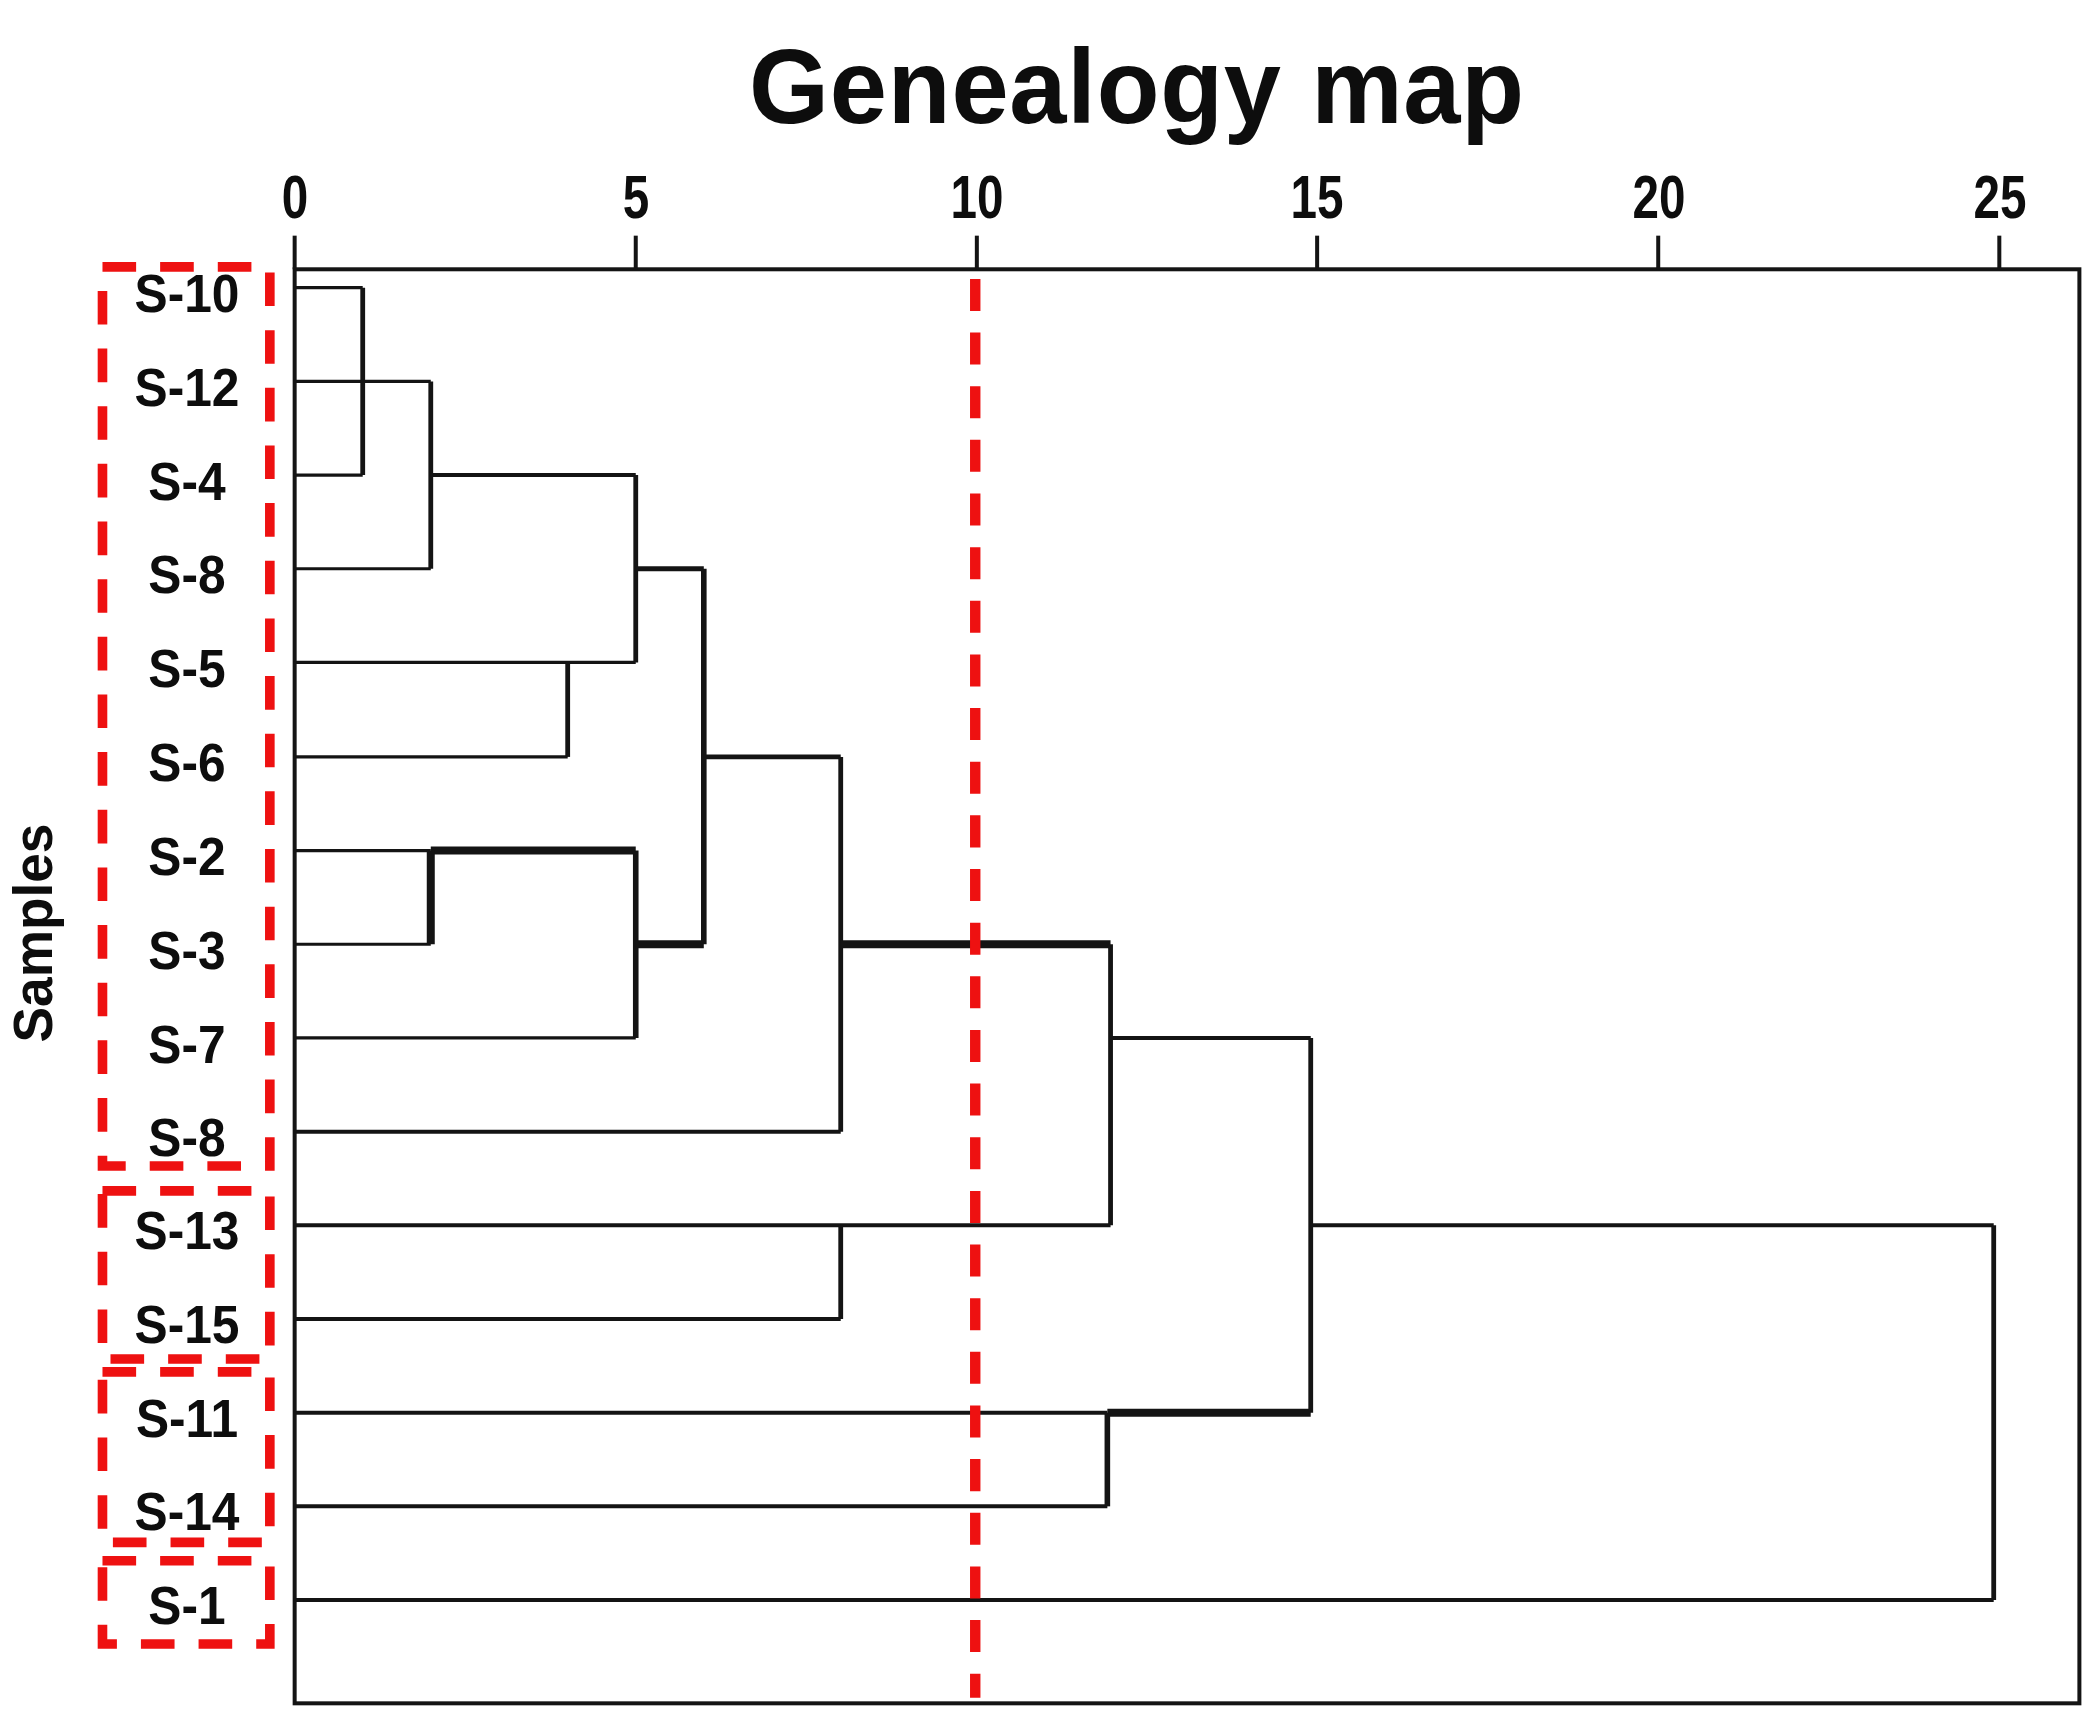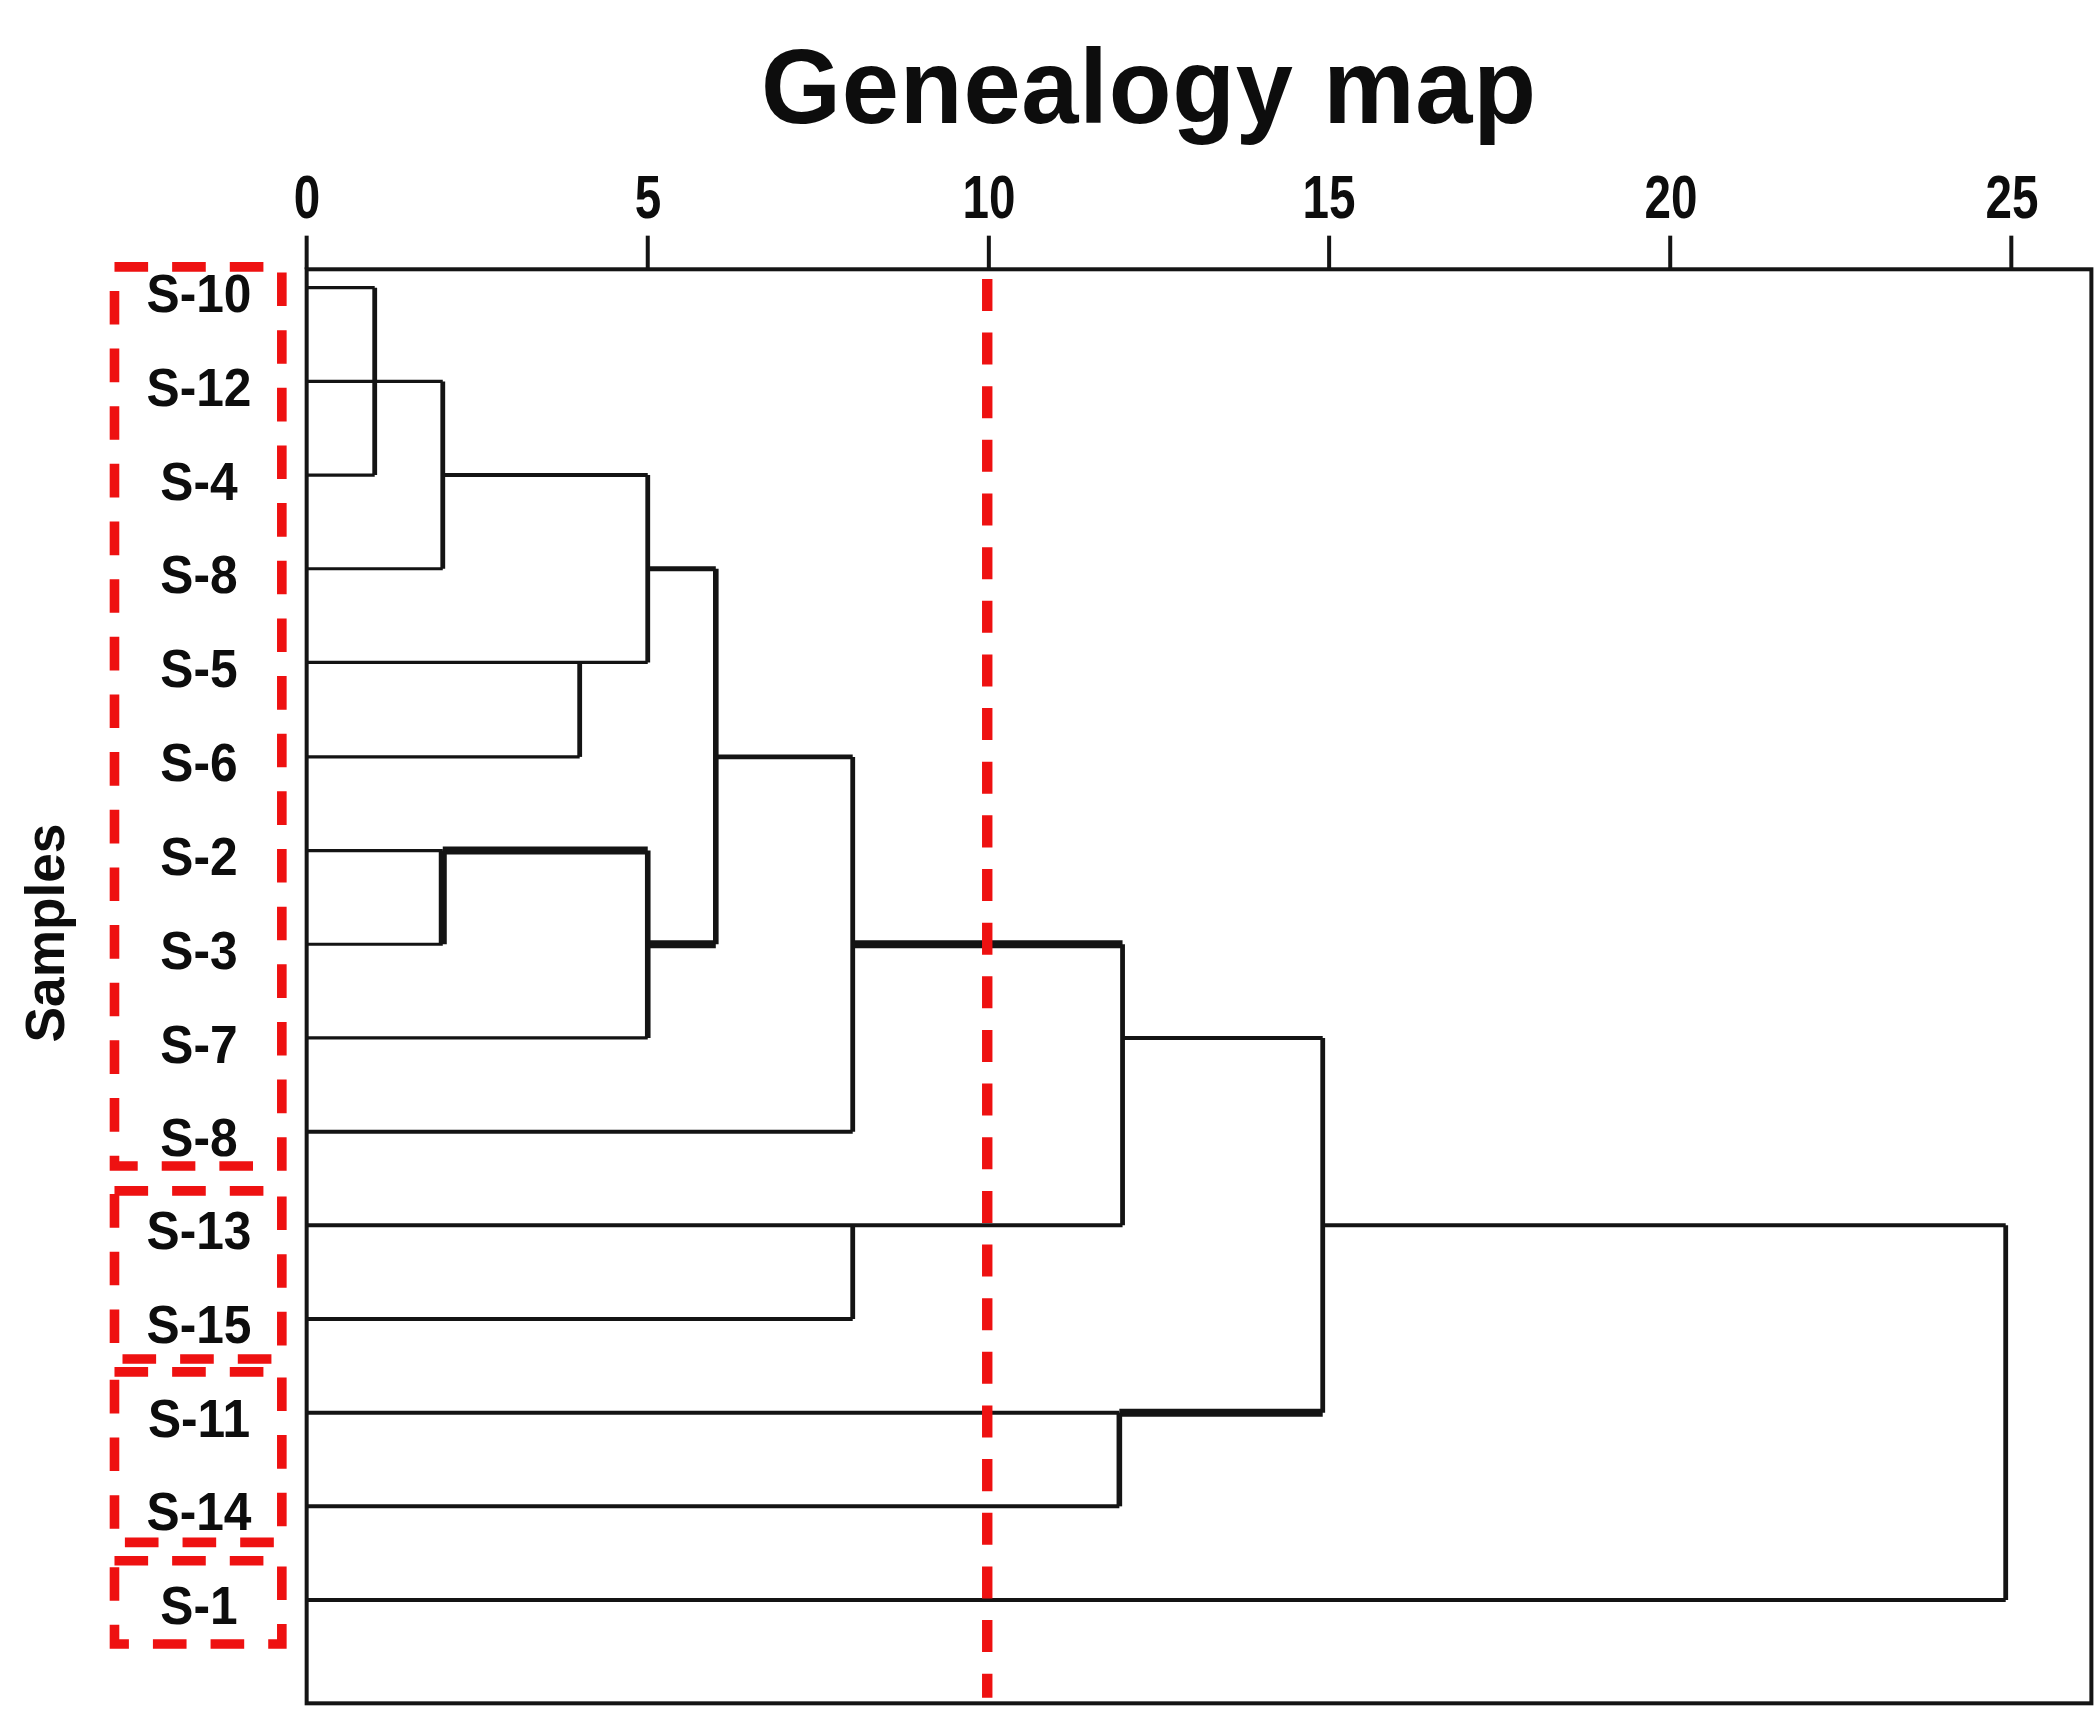--- a/index.html
+++ b/index.html
@@ -1,18 +1,18 @@
 <!DOCTYPE html>
 <html style="font-size:13px"><head>
 <meta charset="utf-8">
 <style>
   html,body{margin:0;padding:0;background:#ffffff;}
   body{width:2097px;height:1730px;position:relative;overflow:hidden;
        font-family:"Liberation Sans", sans-serif;}
-  .stage{position:absolute;inset:0;margin-left:12px;}
+  .stage{position:absolute;inset:0;}
   .abs{position:absolute;transform:translate(-50%,-50%);white-space:nowrap;}
   .title{font-size:106px;font-weight:bold;color:#0d0d0d;letter-spacing:0.8px;
          transform:translate(-50%,-50%) scaleX(0.97);}
   .yaxis-title{font-size:56px;font-weight:bold;color:#0d0d0d;
          transform:translate(-50%,-50%) rotate(-90deg) scaleX(0.95);}
   .ticklabel{font-size:61px;font-weight:bold;color:#0d0d0d;
          transform:translate(-50%,-50%) scaleX(0.78);}
   .rowlabel{font-size:54px;font-weight:bold;color:#0d0d0d;
          transform:translate(-50%,-50%) scaleX(0.92);}
   svg{position:absolute;left:0;top:0;}

